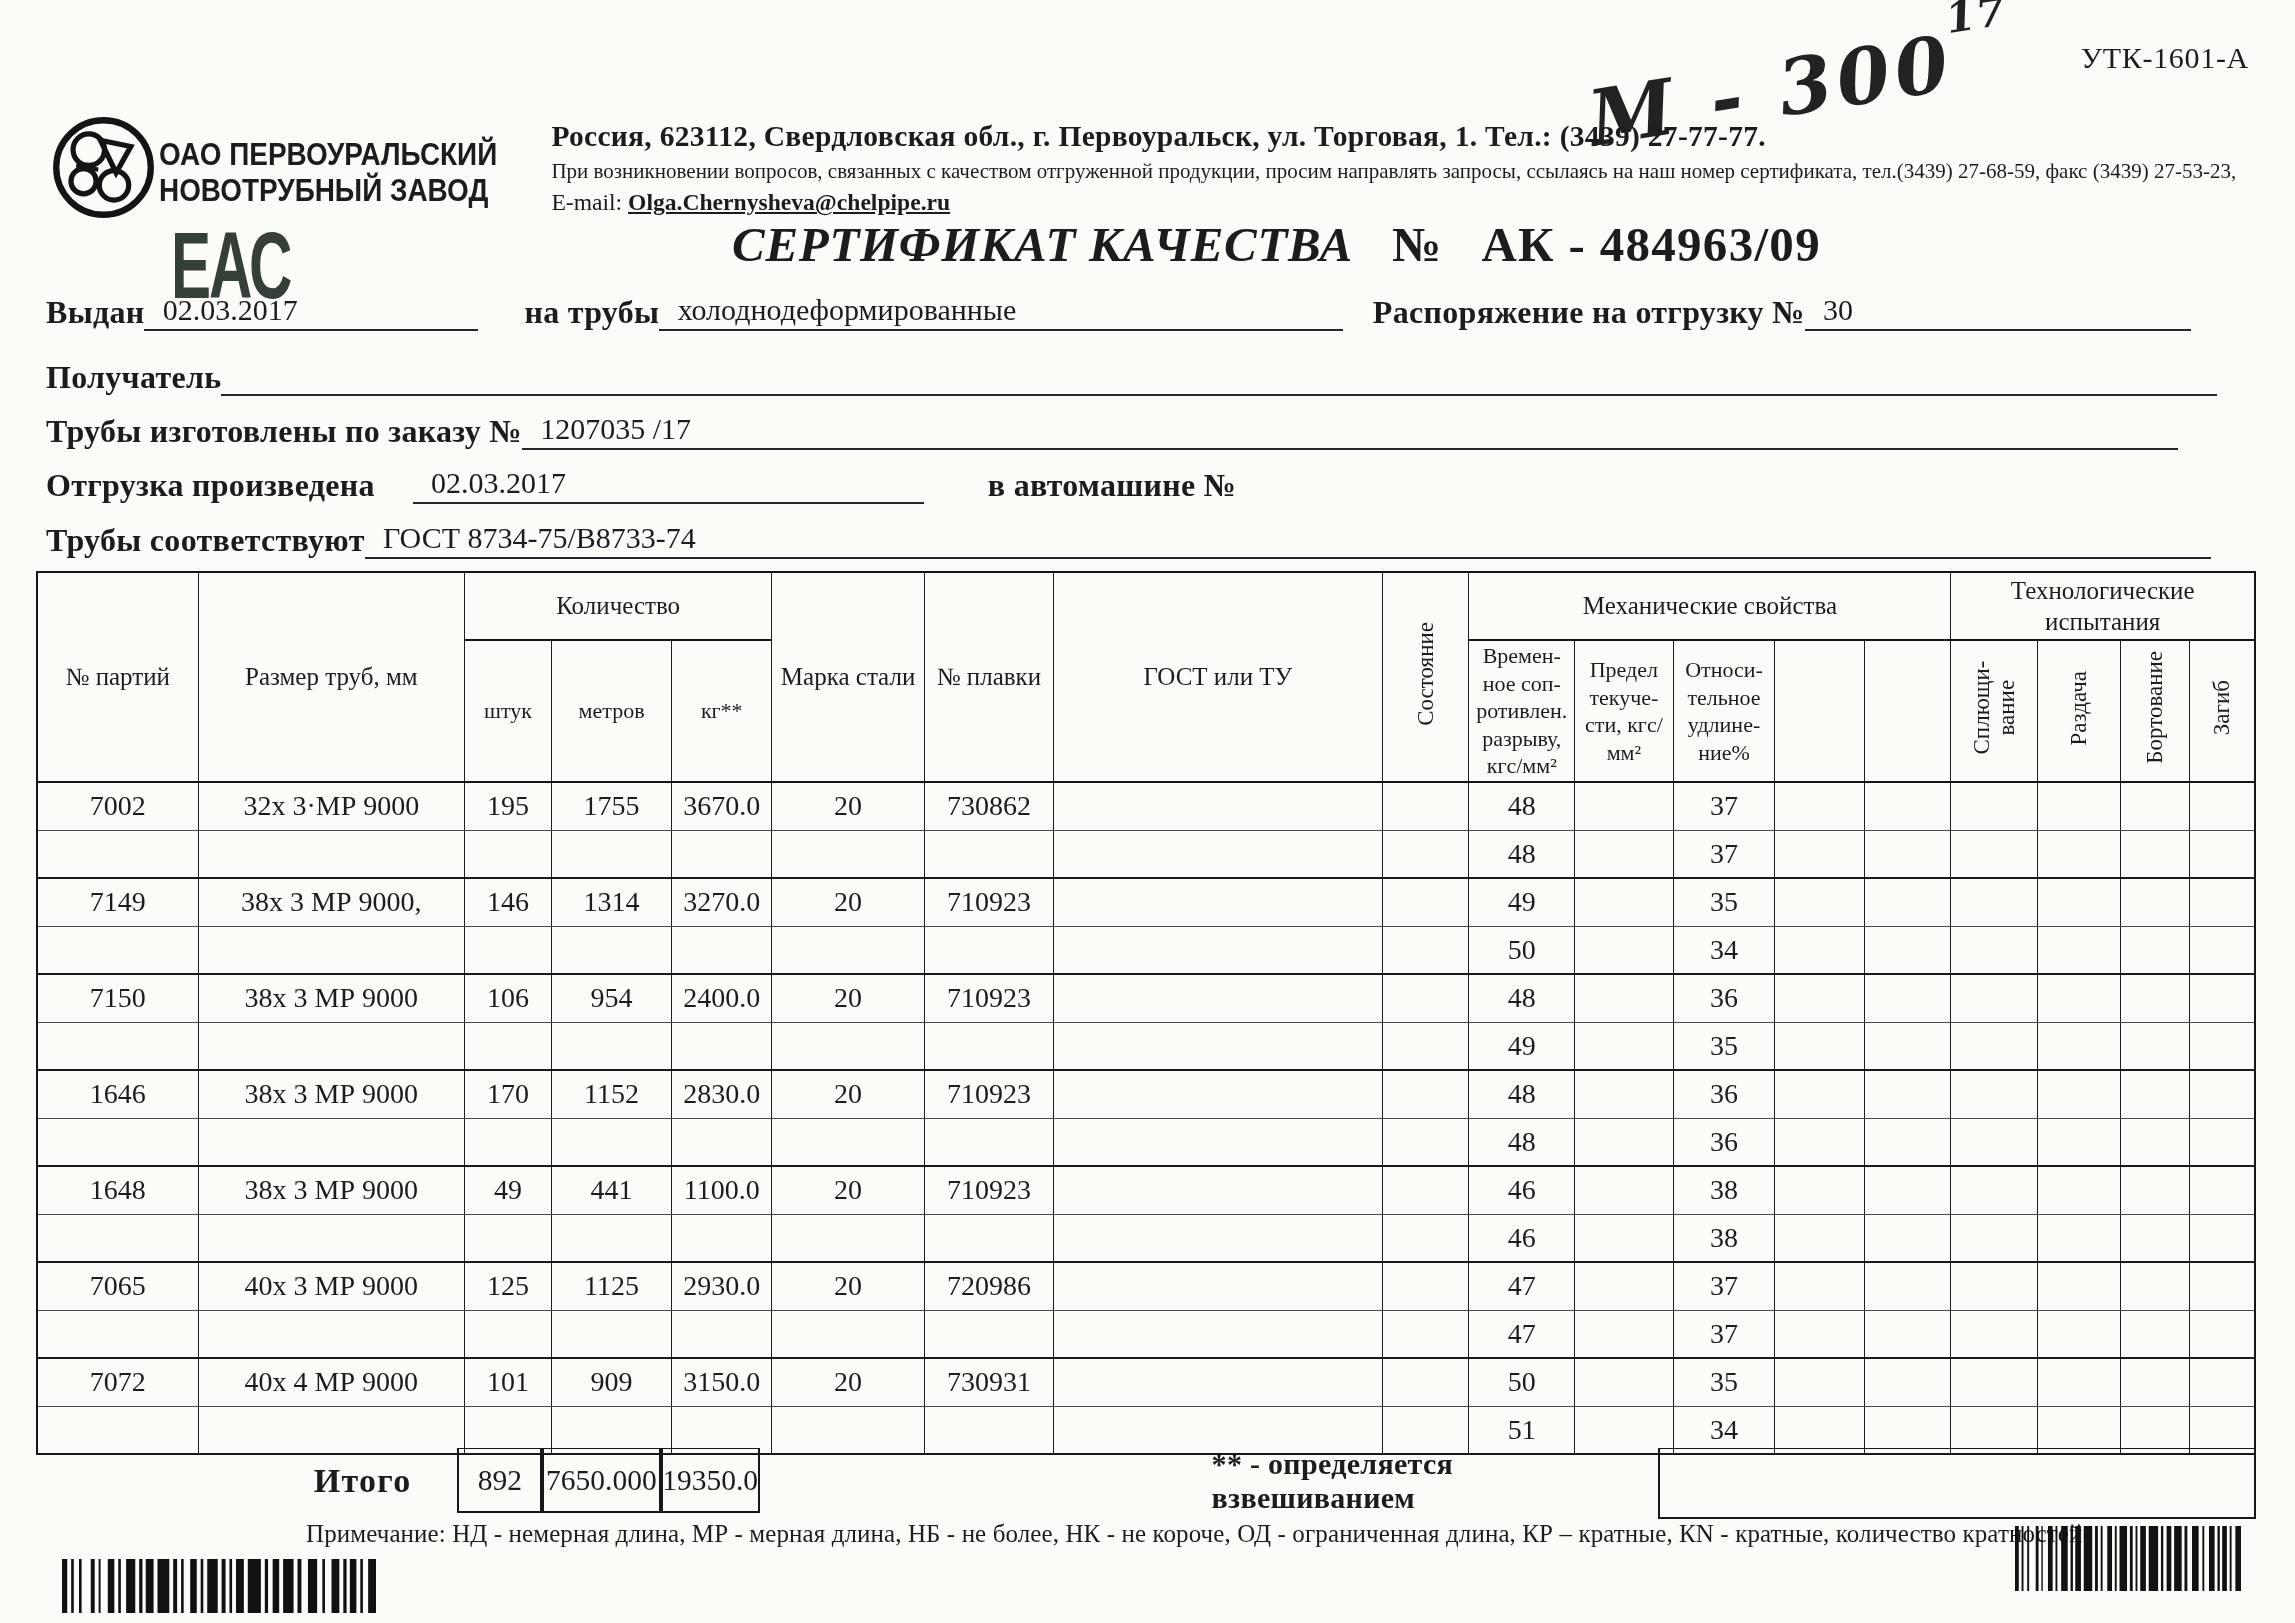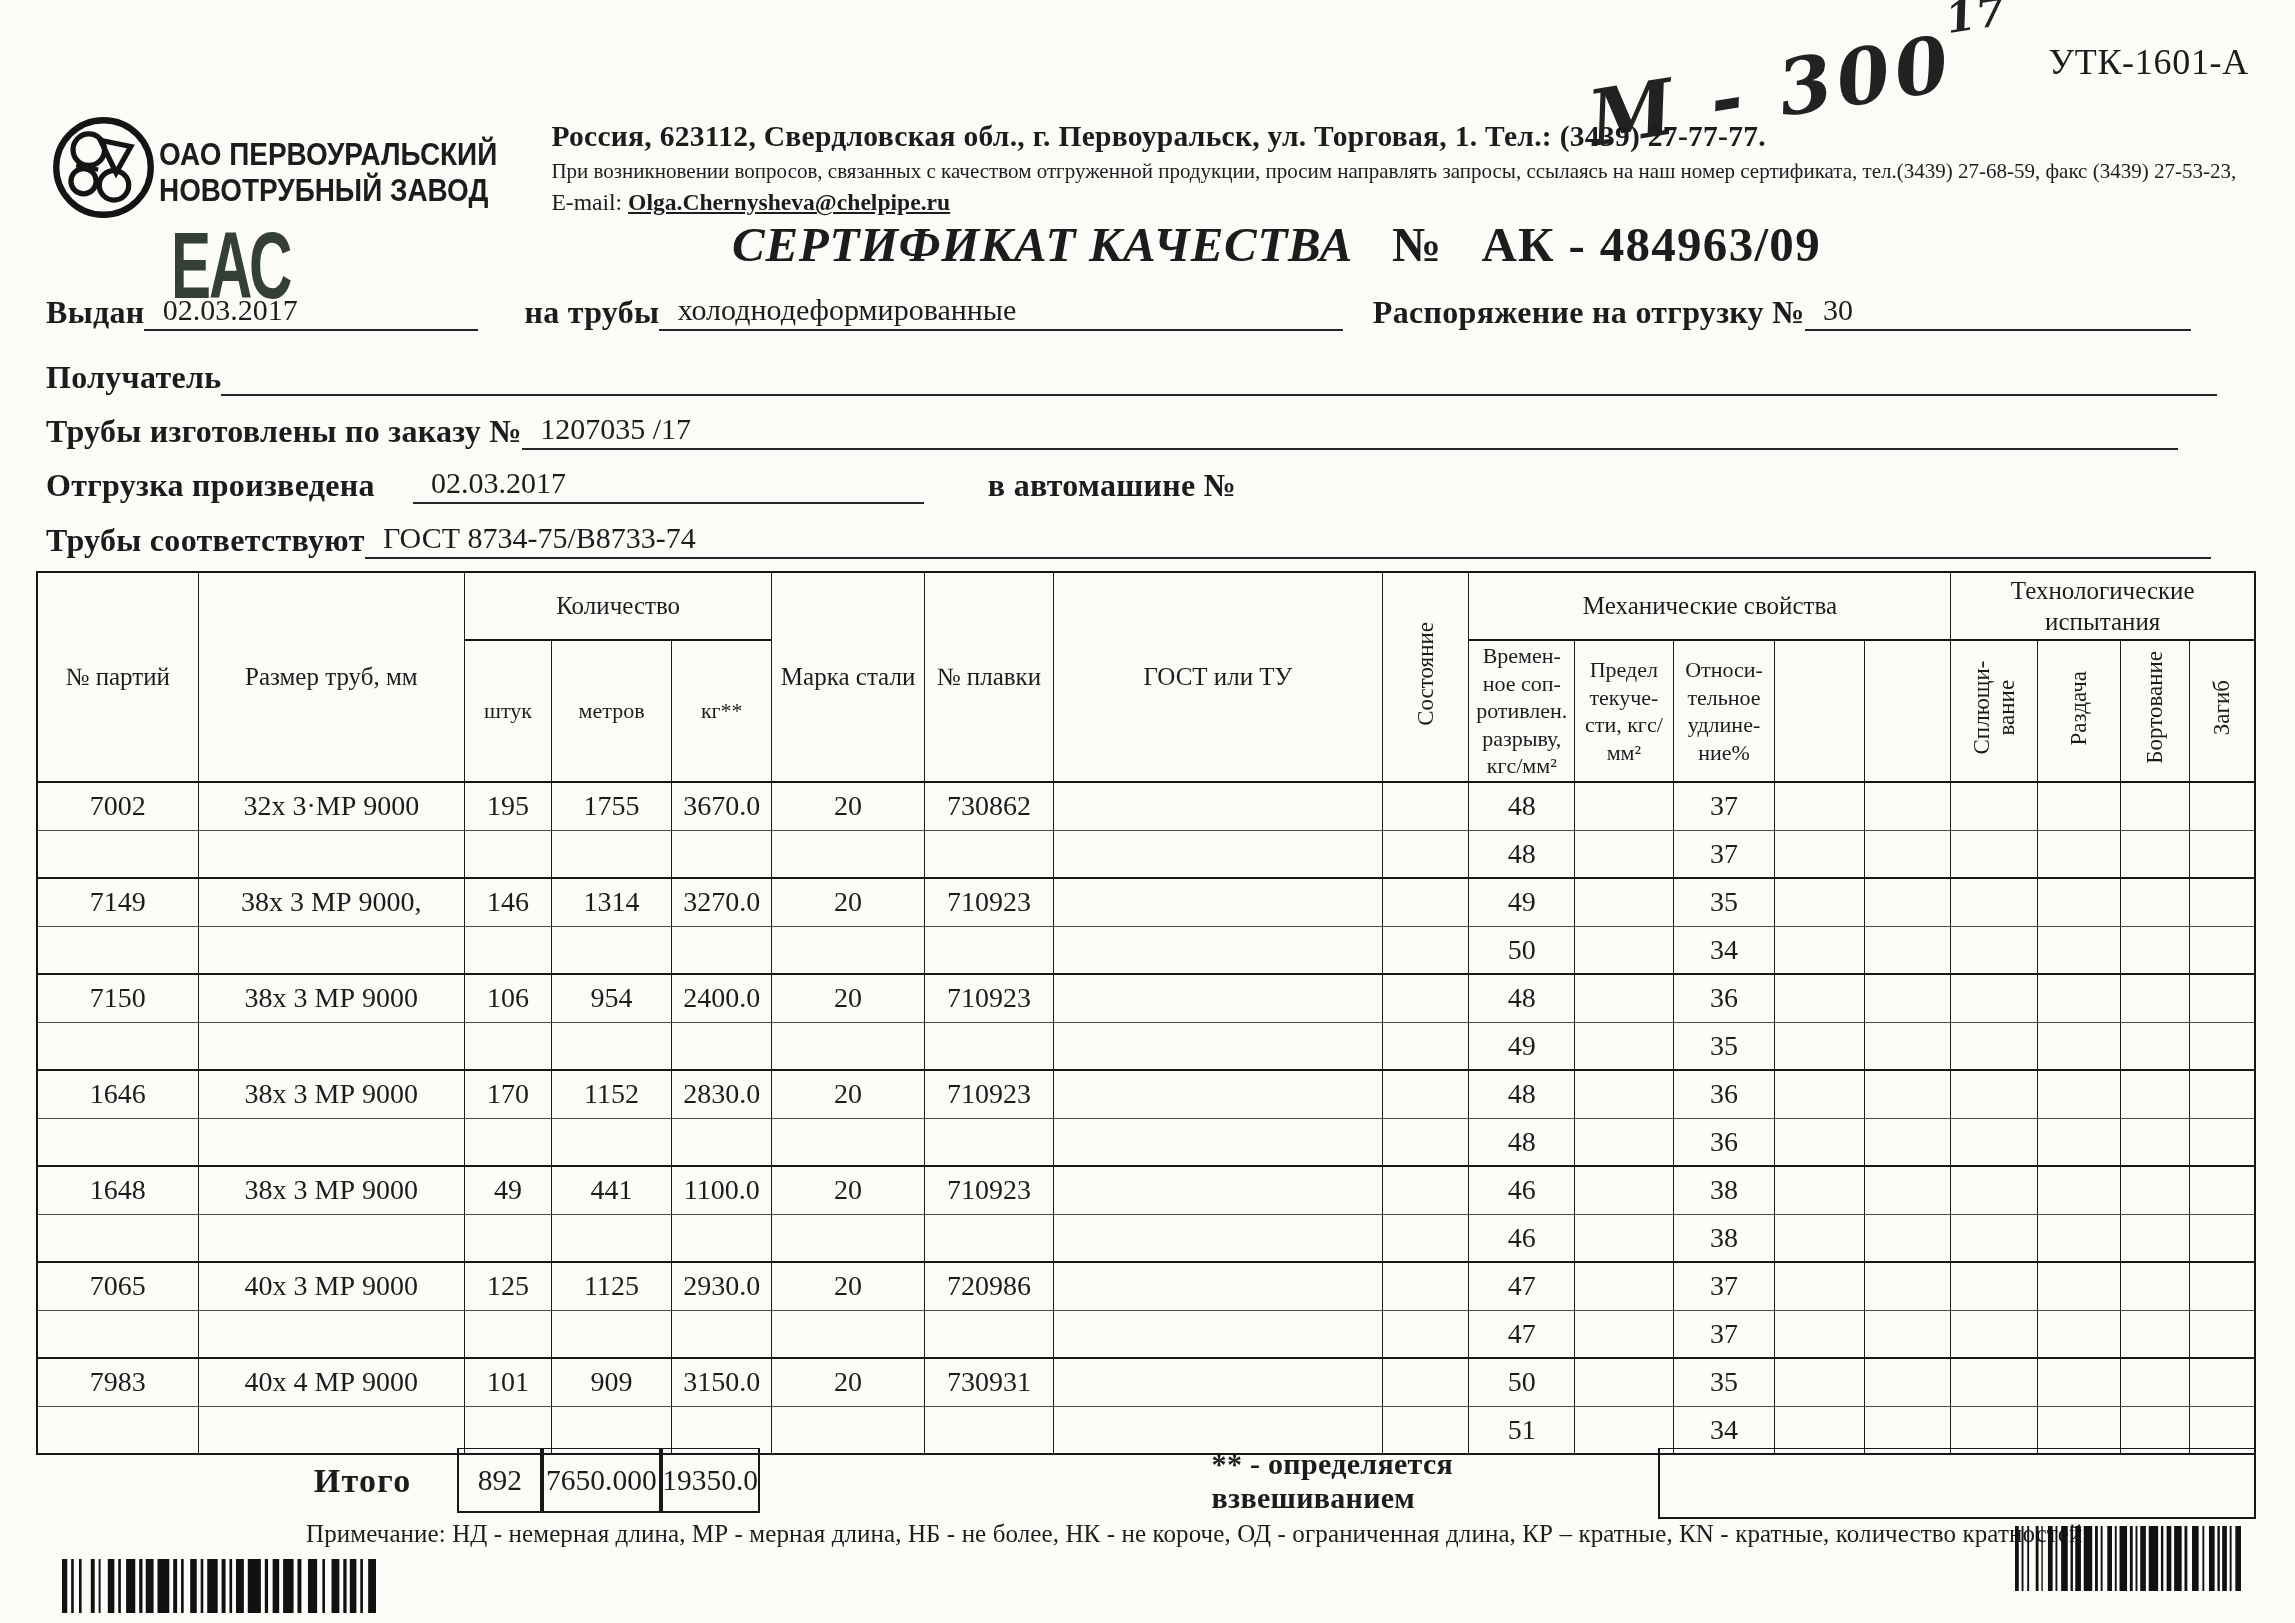--- a/index.html
+++ b/index.html
@@ -17,21 +17,21 @@
   .handwriting {
     top:18.3px; right:281px;
     font-family:"DejaVu Serif", serif;
     font-style:italic; font-weight:700;
     font-size:77px; color:#222;
     transform:rotate(-9deg);
     letter-spacing:5.2px;
     white-space:nowrap;
   }
   .handwriting sup { font-size:42px; vertical-align:56px; letter-spacing:1.3px; }
-  .form-code { top:41px; right:46px; font-size:36px; letter-spacing:0.7px;margin-left:23px; }
+  .form-code { top:41px; right:46px; font-size:30px; letter-spacing:0.7px;margin-left:23px; }
 
   
   .letterhead { top:115px; left:51px; display:flex; align-items:center; width:2199px; }
   .logo-wrap { width:105px; height:105px; flex:0 0 auto; }
   .logo-wrap svg { width:100%; height:100%; }
   .company {
     font-family:"Liberation Sans", sans-serif;
     font-weight:700; font-size:31px; line-height:1.18;
     margin-left:2.6px; margin-top:11.8px;
     transform:scaleX(.9); transform-origin:left top;
@@ -468,21 +468,21 @@
         <td></td>
         <td>37</td>
         <td></td>
         <td></td>
         <td></td>
         <td></td>
         <td></td>
         <td></td>
     </tr>
     <tr class="mid">
-      <td>7983</td>
+      <td>7072</td>
         <td>40х 4 МР 9000</td>
         <td>101</td>
         <td>909</td>
         <td>3150.0</td>
         <td>20</td>
         <td>730931</td>
         <td></td>
         <td></td>
         <td>50</td>
         <td></td>

